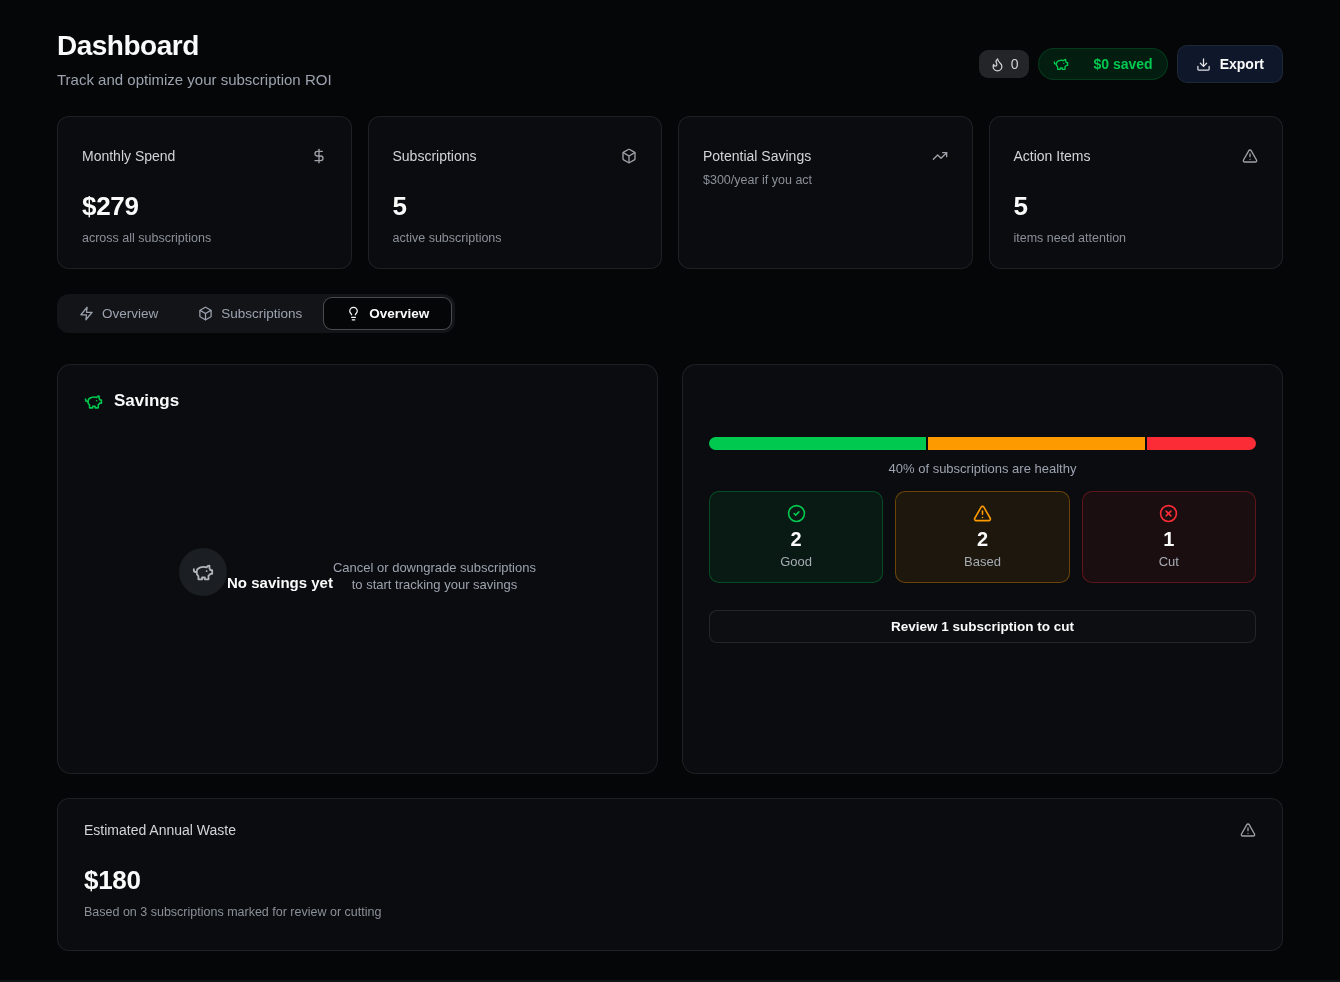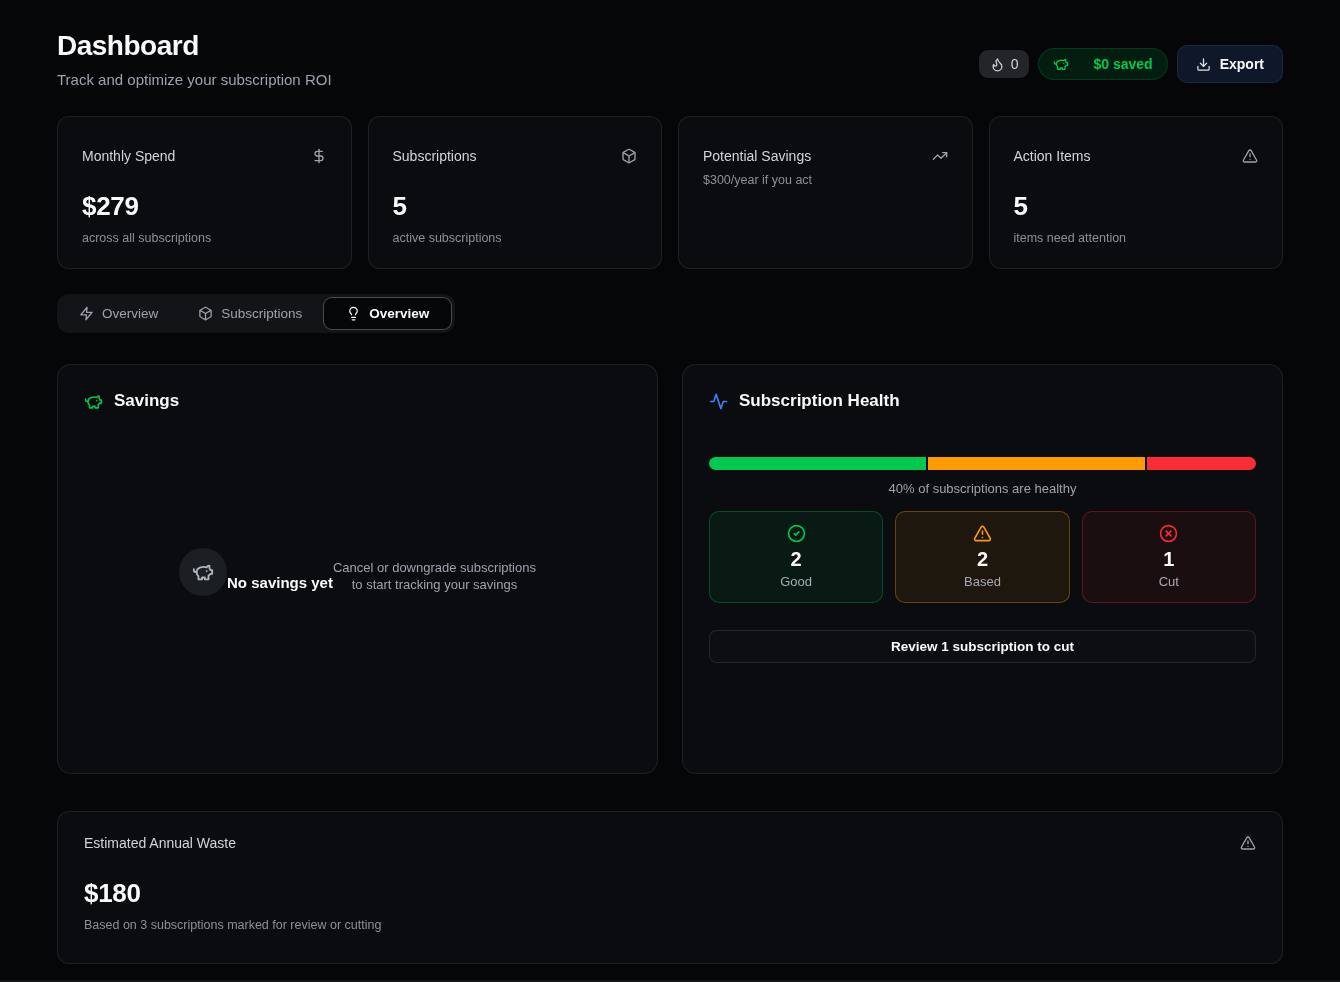--- a/index.html
+++ b/index.html
@@ -95,21 +95,21 @@
   .status-count { font-size: 20px; font-weight: 700; color: #fafafa; margin-top: 2px; }
   .status-label { font-size: 13px; color: #a6abb3; }
   .health-action {
     margin-top: 27px; width: 100%; background: #0c0e11;
     border: 1px solid rgba(255,255,255,0.10); border-radius: 8px;
     padding: 8px 0; font-size: 13.5px; font-weight: 700; color: #fafafa;
     text-align: center; cursor: pointer; font-family: "Liberation Sans", sans-serif;
   }
 
   
-  .waste-card { margin-top: 37px; padding: 23px 26px; height: 153px; }
+  .waste-card { margin-top: 24px; padding: 23px 26px; height: 153px; }
   .icon { display: inline-flex; flex: none; }
 </style>
 </head>
 <body>
 
 <div class="page">
 
   
   <div class="header-row">
     <div>
@@ -267,28 +267,20 @@
         </div>
         <div class="empty-title">No savings yet</div>
         <div class="empty-desc">
           <span>Cancel or downgrade subscriptions</span><br>
           <span>to start tracking your savings</span>
         </div>
       </div>
     </div>
 
     <div class="card panel">
-      <div class="panel-title-row">
-        <span class="icon">
-          <svg width="19" height="19" viewBox="0 0 24 24" fill="none" stroke="#3b82f6" stroke-width="2" stroke-linecap="round" stroke-linejoin="round">
-              <polyline points="22 12 18 12 15 21 9 3 6 12 2 12"></polyline>
-            </svg>
-        </span>
-        <span class="panel-title">Subscription Health</span>
-      </div>
 
       <div class="health-bar">
           <div class="seg" style="flex: 40 1 0%; background: rgb(0, 201, 80);"></div>
           <div class="seg" style="flex: 40 1 0%; background: rgb(253, 154, 0);"></div>
           <div class="seg" style="flex: 20 1 0%; background: rgb(251, 44, 54);"></div>
         </div>
       <div class="health-caption">40% of subscriptions are healthy</div>
 
       <div class="status-grid">
         <div class="status-box good">

